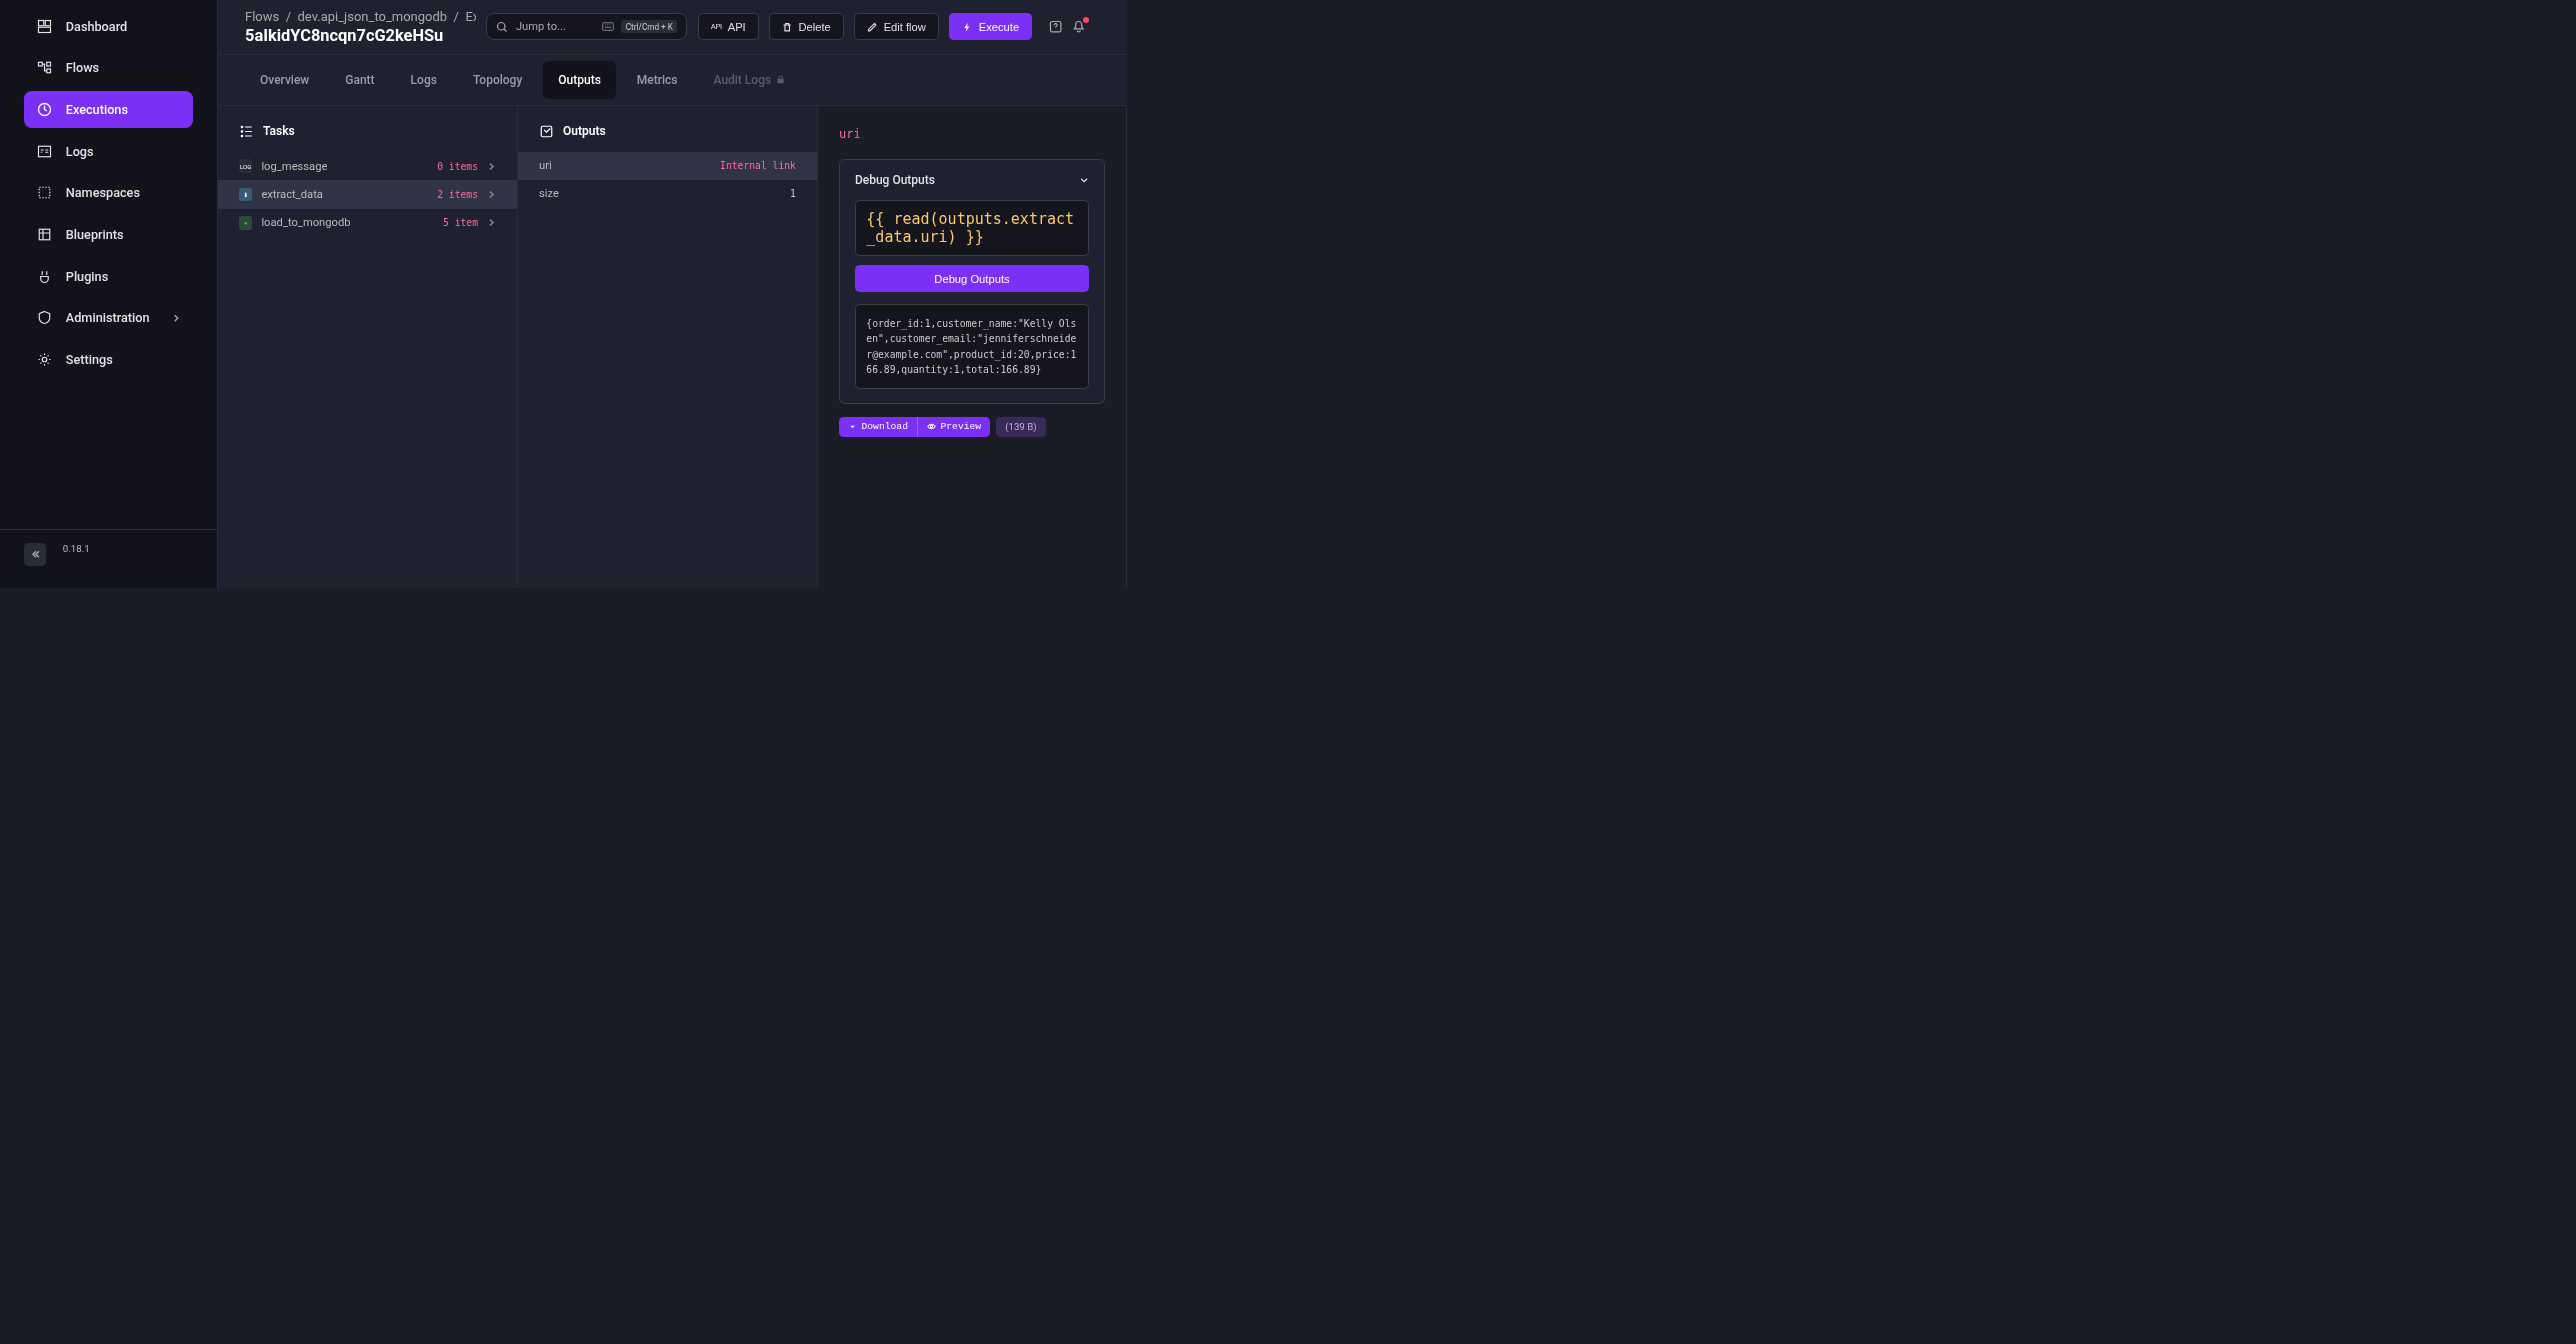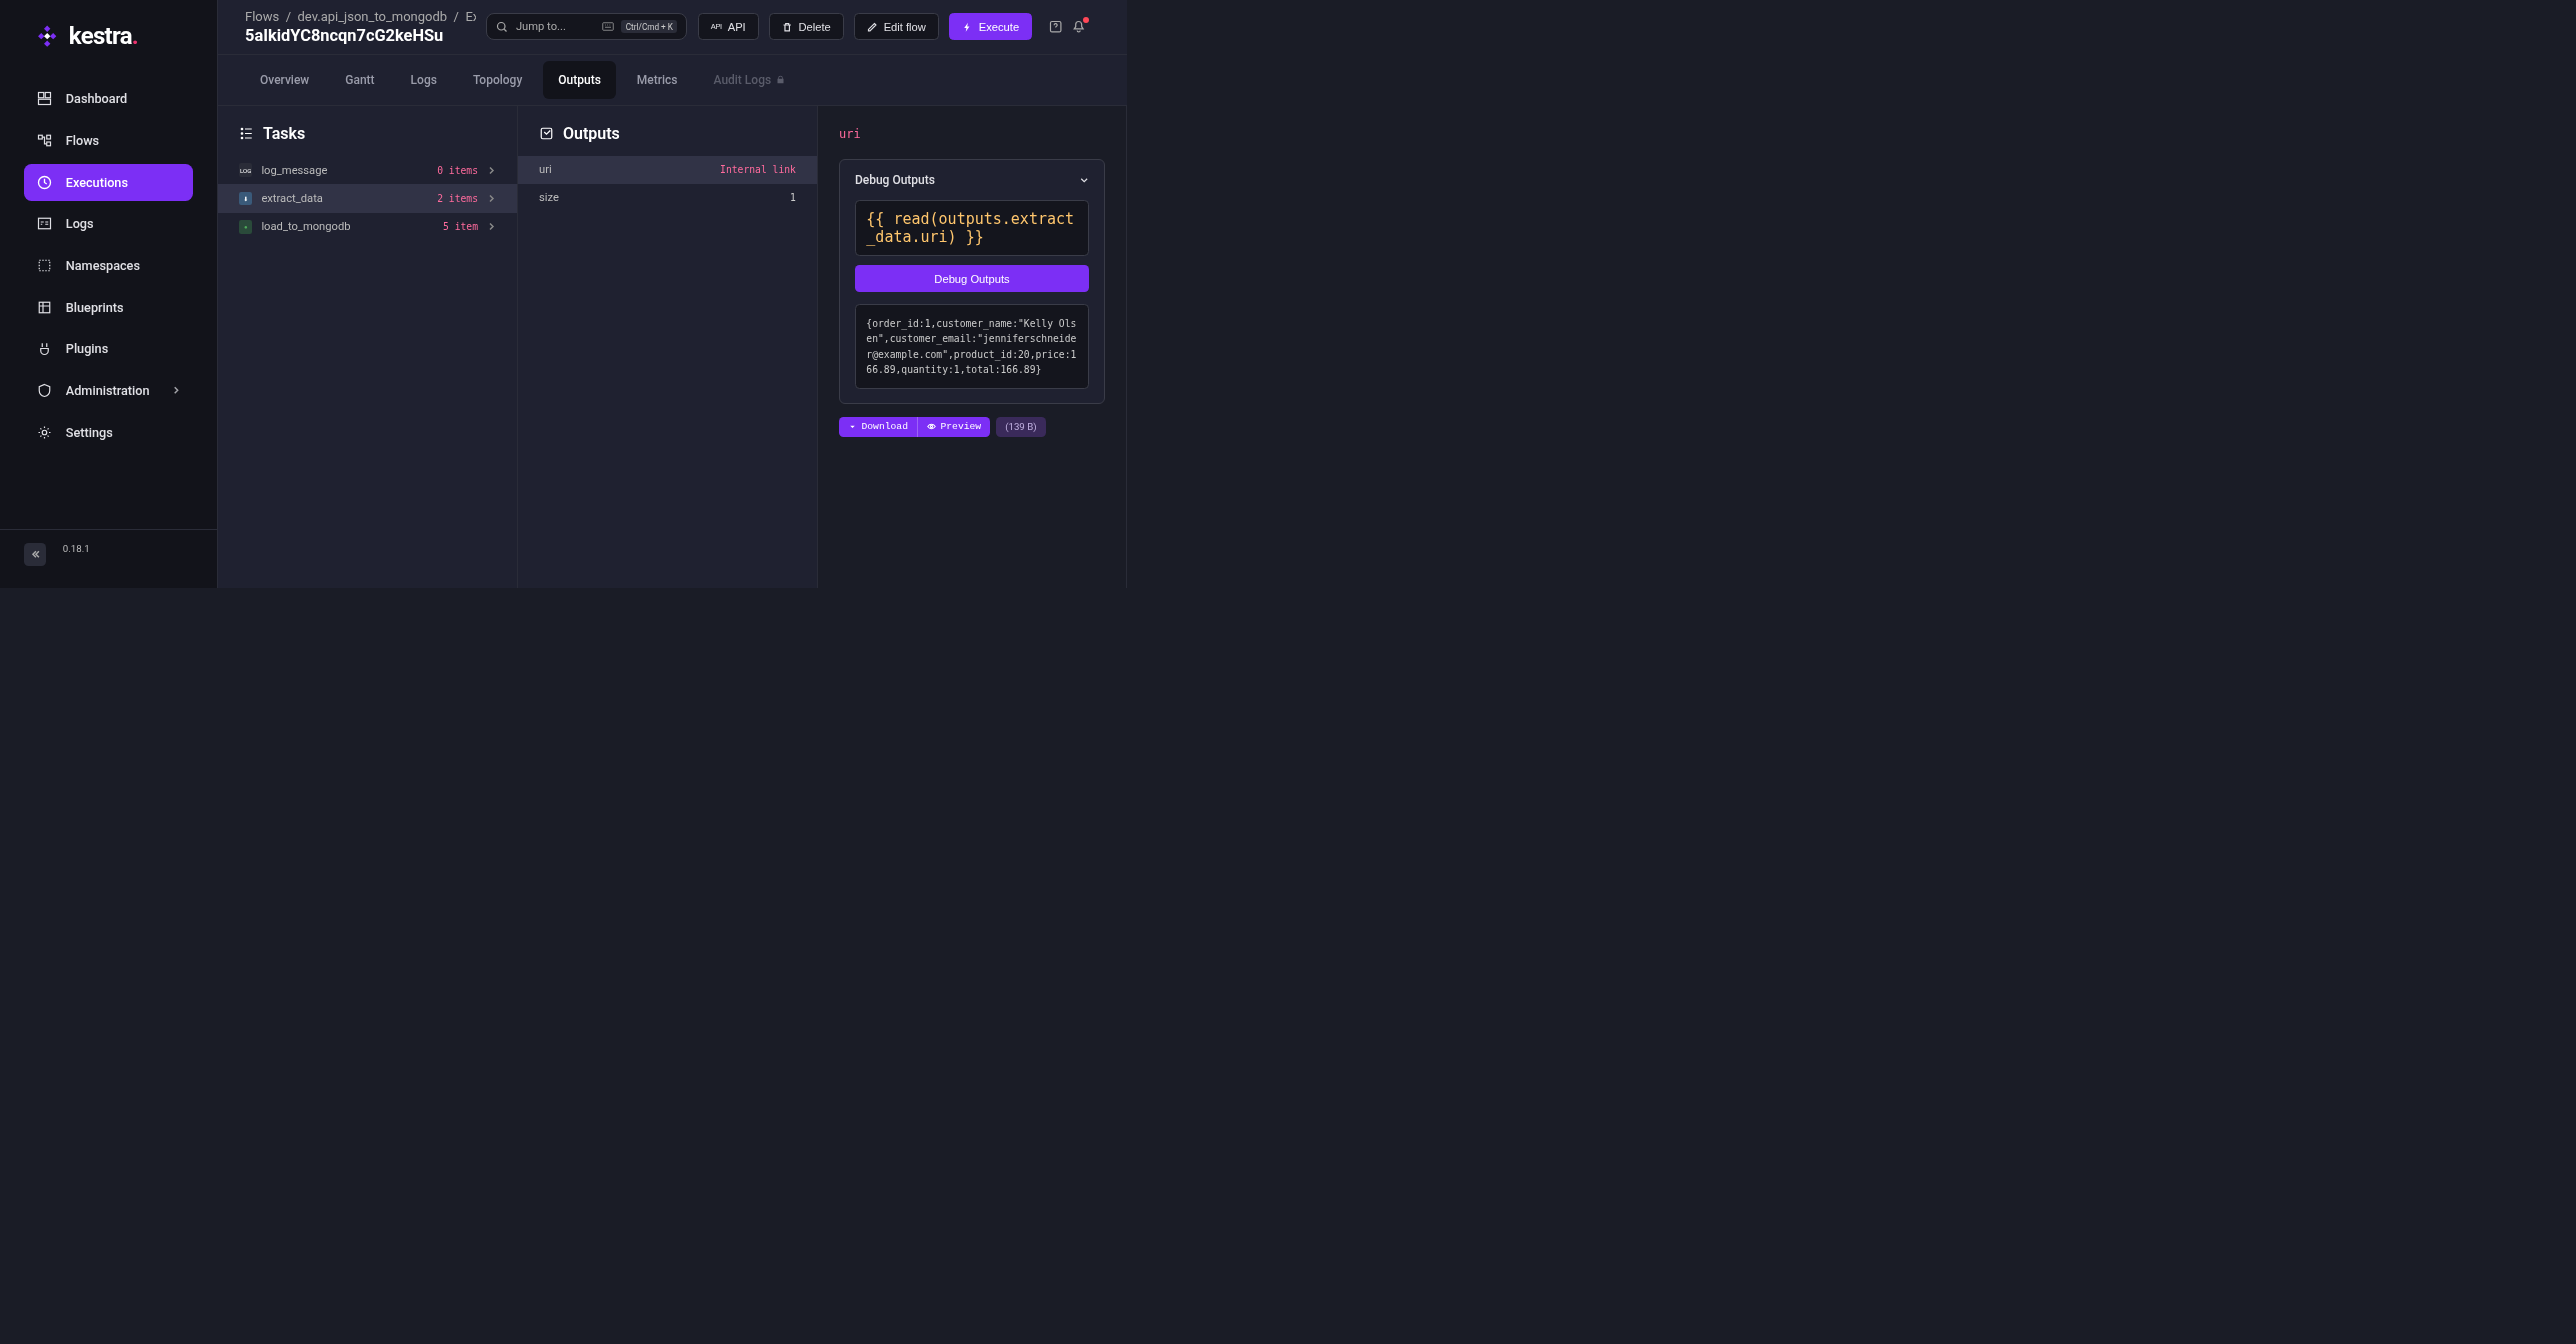--- a/index.html
+++ b/index.html
@@ -180,21 +180,21 @@
   overflow: auto;
 }
 .pane.tasks { width: 33%; }
 .pane.outputs { width: 33%; }
 .pane.detail { flex: 1; padding: 21px; background: #1a1c26; }
 .pane-header {
   display: flex;
   align-items: center;
   gap: 9px;
   padding: 18px 21px 13.4px;
-  font-size: 16px;
+  font-size: 12px;
   font-weight: 600;
   color: #fff;
 }
 .task-row, .output-row {
   display: flex;
   align-items: center;
   padding: 7.5px 21px;
   gap: 9px;
   cursor: pointer;
   font-size: 11.2px;
@@ -306,34 +306,20 @@
   border-radius: 4.5px;
   margin-left: 6px;
 }
 svg { display: block; }
 </style>
 </head>
 <body>
 
 <div class="app">
   <aside class="sidebar">
-    <div class="logo-area">
-      <div class="logo-shape">
-        <svg viewBox="0 0 30 30">
-            <g fill="#7c2ff5">
-              <rect x="12" y="2" width="6" height="6" transform="rotate(45 15 5)"></rect>
-              <rect x="4" y="12" width="6" height="6" transform="rotate(45 7 15)"></rect>
-              <rect x="20" y="12" width="6" height="6" transform="rotate(45 23 15)"></rect>
-              <rect x="12" y="22" width="6" height="6" transform="rotate(45 15 25)"></rect>
-              <rect x="12" y="12" width="6" height="6" transform="rotate(45 15 15)" fill="#fff"></rect>
-            </g>
-          </svg>
-      </div>
-      <span class="logo-text"><span>kestra</span><span class="logo-dot">.</span></span>
-    </div>
     <nav class="nav">
       <div class="nav-item">
         <span class="nav-icon">
             <svg width="15" height="15" viewBox="0 0 20 20" fill="none" stroke="currentColor" stroke-width="1.6">
               <rect x="2" y="2" width="7" height="7"></rect>
               <rect x="11" y="2" width="7" height="7"></rect>
               <rect x="2" y="11" width="16" height="7"></rect>
             </svg>
           </span>
         <span>Dashboard</span>

